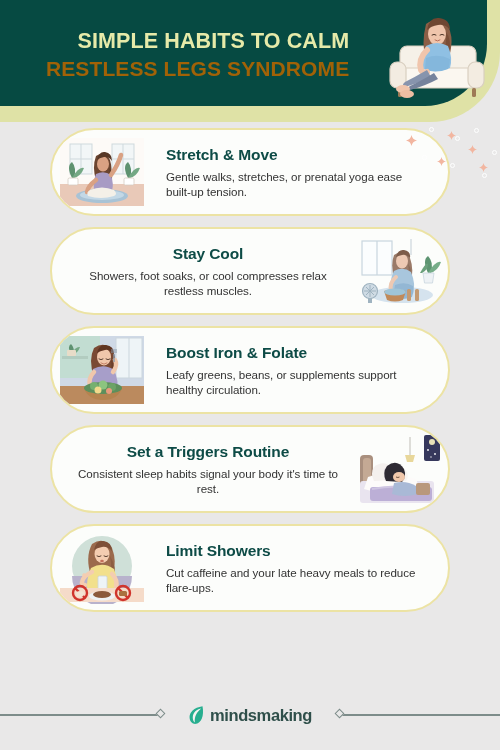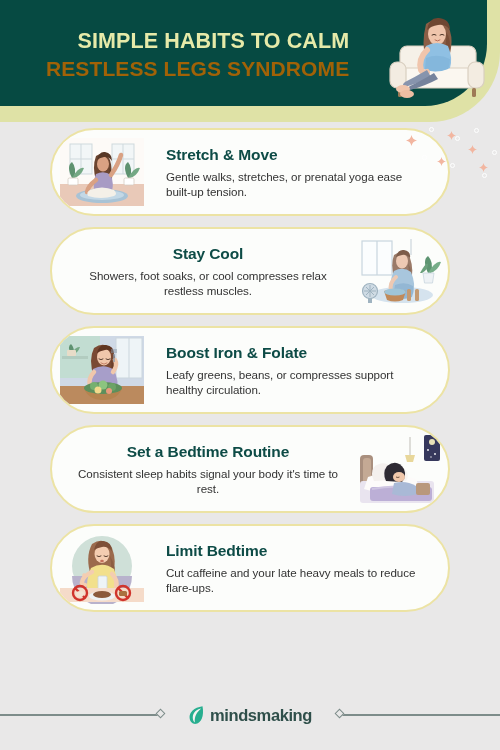--- a/index.html
+++ b/index.html
@@ -364,21 +364,21 @@
       <path d="M26 54 q19 -7 38 0 q-4 12 -19 12 q-15 0 -19 -12z" fill="#b5834f"></path>
       <ellipse cx="45" cy="54" rx="19" ry="6" fill="#5d8f5c"></ellipse>
       <circle cx="36" cy="52" r="4" fill="#76b06f"></circle>
       <circle cx="45" cy="51" r="4.5" fill="#8cc47f"></circle>
       <circle cx="54" cy="53" r="4" fill="#6ca366"></circle>
       <circle cx="40" cy="56" r="3.5" fill="#f2d98c"></circle>
       <circle cx="51" cy="57" r="3" fill="#e89a7c"></circle>
     </svg>
     <div class="card-body">
       <div class="card-title">Boost Iron &amp; Folate</div>
-      <div class="card-desc"> Leafy greens, beans, or compresses support healthy circulation.</div>
+      <div class="card-desc"> Leafy greens, beans, or supplements support healthy circulation.</div>
     </div>
   </div>
 
   <div class="card img-right">
     <svg class="card-illo" viewBox="0 0 88 72">
       <rect x="70" y="2" width="16" height="26" rx="2" fill="#36385c"></rect>
       <circle cx="78" cy="9" r="3" fill="#e8e2b8"></circle>
       <circle cx="74" cy="17" r="0.9" fill="#fff"></circle>
       <circle cx="81" cy="21" r="0.9" fill="#fff"></circle>
       <circle cx="77" cy="24" r="0.7" fill="#fff"></circle>
@@ -394,21 +394,21 @@
       <path d="M30 36 q9 -8 15 0 q3 6 0 10 l-15 1z" fill="#eae4e9"></path>
       <path d="M40 36 q8 -5 13 3 q2 6 -1 9 l-13 1z" fill="#f7f4f2"></path>
       <path d="M33 33 q10 -8 17 3 q3 8 -2 13 l-16 -1 q-4 -8 1 -15z" fill="#2e2a33"></path>
       <ellipse cx="45" cy="44" rx="6" ry="5" fill="#f0c7ab"></ellipse>
       <path d="M42 44 q2 1 3.5 0" stroke="#4a3326" stroke-width="0.8" fill="none"></path>
       <path d="M42 56 q10 -6 18 -1" stroke="#f0c7ab" stroke-width="3.5" fill="none" stroke-linecap="round"></path>
       <path d="M40 50 q12 -3 22 3 l2 8 q-14 4 -26 0z" fill="#a9b9d6"></path>
       <rect x="62" y="50" width="14" height="12" rx="2" fill="#b9987c"></rect>
     </svg>
     <div class="card-body">
-      <div class="card-title">Set a Bedtime Routine</div>
+      <div class="card-title">Set a Triggers Routine</div>
       <div class="card-desc">Consistent sleep habits signal your body it's time to rest.</div>
     </div>
   </div>
 
   <div class="card img-left">
     <svg class="card-illo" viewBox="0 0 88 72">
       <circle cx="44" cy="34" r="30" fill="#cfe0d8"></circle>
       <path d="M14 44 a30 30 0 0 0 60 0 z" fill="#b8b2cc"></path>
       <path d="M34 12 q12 -8 20 4 q5 13 1 27 l-22 1 q-6 -19 1 -32z" fill="#9b6a4c"></path>
       <ellipse cx="44" cy="22" rx="7.5" ry="9" fill="#f4cdb1"></ellipse>
@@ -431,21 +431,21 @@
         <line x1="17" y1="56" x2="27" y2="66" stroke="#d0342c" stroke-width="2.4"></line>
         <ellipse cx="22" cy="62" rx="4" ry="3" fill="#f3e4d4"></ellipse>
       </g>
       <g>
         <circle cx="65" cy="61" r="7" fill="none" stroke="#d0342c" stroke-width="2.4"></circle>
         <line x1="60" y1="56" x2="70" y2="66" stroke="#d0342c" stroke-width="2.4"></line>
         <rect x="61" y="59" width="8" height="5" rx="1.5" fill="#a9713f"></rect>
       </g>
     </svg>
     <div class="card-body">
-      <div class="card-title">Limit Bedtime</div>
+      <div class="card-title">Limit Showers</div>
       <div class="card-desc">Cut caffeine and your late heavy meals to reduce flare-ups.</div>
     </div>
   </div>
 
 </div>
 
 <div class="footer">
   <div class="rule left">
     <span class="rule-end"></span>
   </div>

